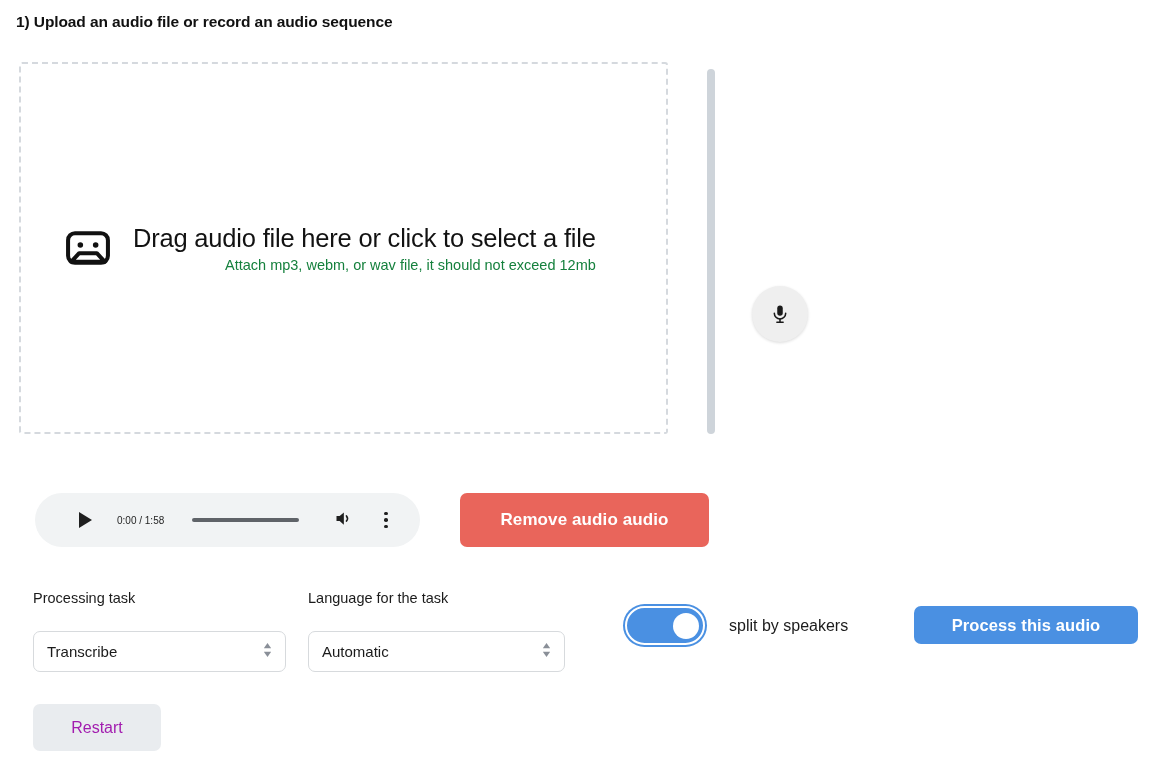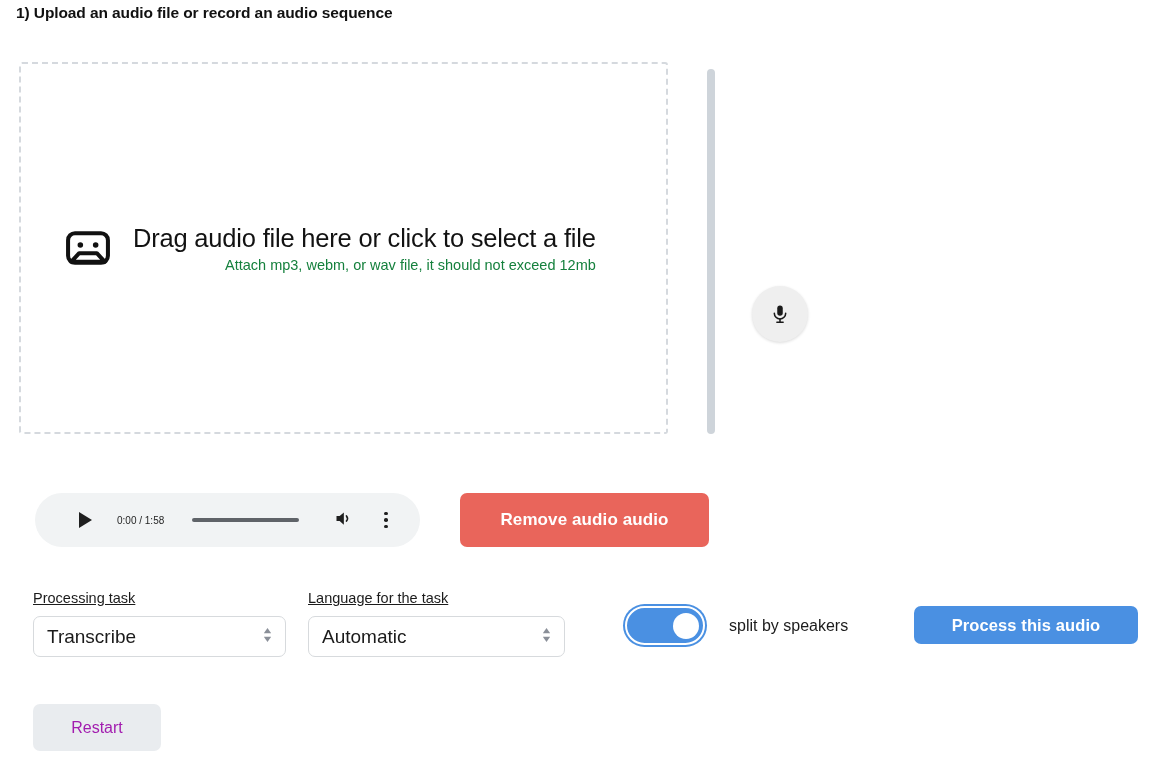--- a/index.html
+++ b/index.html
@@ -15,21 +15,21 @@
     overflow: hidden;
     font-family: "Liberation Sans", sans-serif;
     color: #1a1a1a;
     -webkit-font-smoothing: antialiased;
   }
 
   
   .step-heading {
     position: absolute;
     left: 16px;
-    top: 4px;
+    top: 13px;
     font-size: 15.5px;
     font-weight: bold;
     color: #111111;
     letter-spacing: -0.1px;
     white-space: nowrap;
   }
 
   
   .upload-row {
     position: absolute;
@@ -227,37 +227,36 @@
     height: 65px;
   }
   .field {
     position: absolute;
     top: 0;
   }
   .field-label {
     font-size: 14.5px;
     color: #1b1b1b;
     display: block;
-    margin-bottom: 10px;
-    white-space: nowrap;
-    text-decoration: underline;
+    margin-bottom: 25px;
+    white-space: nowrap;
   }
   .select-wrap {
     position: relative;
     display: block;
   }
   .select-box {
     width: 100%;
     height: 41px;
     box-sizing: border-box;
     border: 1px solid #d7dadd;
     border-radius: 7px;
     background: #ffffff;
     font-family: "Liberation Sans", sans-serif;
-    font-size: 19px;
+    font-size: 15px;
     color: #1b1b1b;
     padding: 0 34px 0 13px;
     -webkit-appearance: none;
     appearance: none;
     cursor: pointer;
     line-height: 39px;
   }
   .stepper-arrows {
     position: absolute;
     right: 13px;

